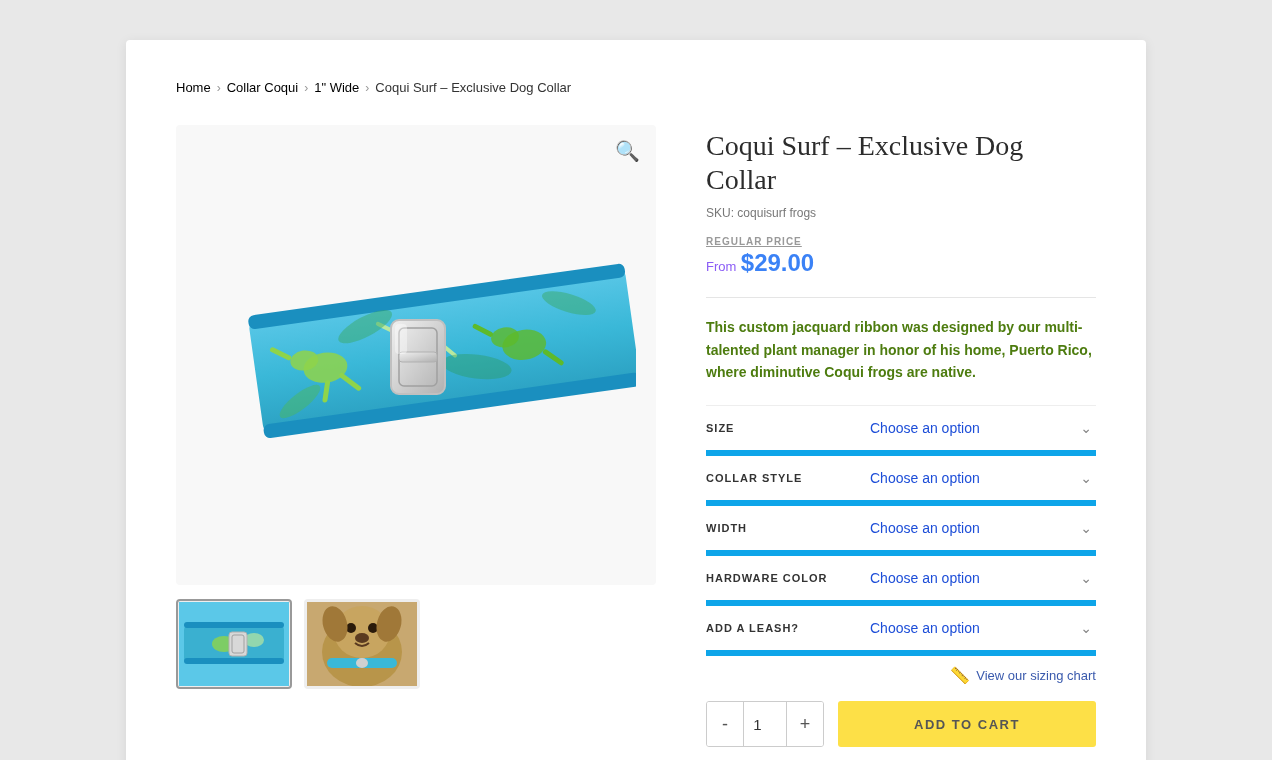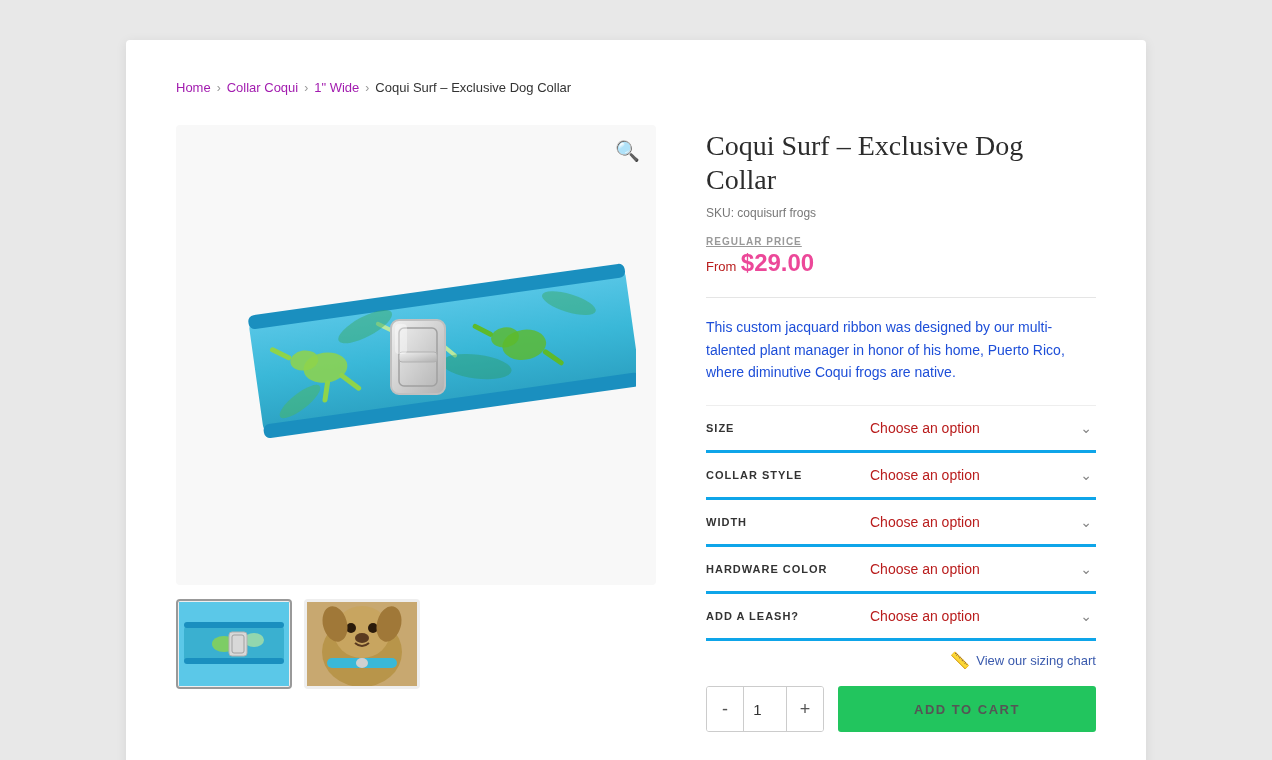--- a/index.html
+++ b/index.html
@@ -29,21 +29,21 @@
     
     .breadcrumb {
       display: flex;
       align-items: center;
       gap: 6px;
       font-size: 13px;
       color: #555;
       margin-bottom: 30px;
     }
     .breadcrumb a {
-      color: #a21caf;
+      color: #000000;
       text-decoration: none;
     }
     .breadcrumb .sep {
       color: #999;
       font-size: 12px;
     }
     .breadcrumb .current {
       color: #333;
     }
     
@@ -123,47 +123,47 @@
       letter-spacing: 1px;
       color: #999;
       font-weight: 600;
       text-transform: uppercase;
       display: block;
       margin-bottom: 2px;
       text-decoration: underline;
     }
     .price-from {
       font-size: 13px;
-      color: #b91c1c;
+      color: #8b5cf6;
     }
     .price-amount {
       font-size: 24px;
       font-weight: 700;
-      color: #ec4899;
+      color: #3b82f6;
     }
     .divider {
       border: none;
       border-top: 1px solid #e5e5e5;
       margin: 18px 0;
     }
     .product-description {
       font-size: 14px;
-      color: #1d4ed8;
+      color: #4d7c0f;
       line-height: 1.6;
-      font-weight: 400;
+      font-weight: 700;
       margin-bottom: 22px;
     }
     
     .options-section {
       border-top: 1px solid #eee;
     }
     .option-row {
       display: flex;
       align-items: center;
-      border-bottom: 3px solid #0ea5e9;
+      border-bottom: 6px solid #0ea5e9;
       padding: 14px 0;
     }
     .option-label {
       font-size: 11px;
       font-weight: 700;
       letter-spacing: 1px;
       color: #333;
       text-transform: uppercase;
       width: 160px;
       flex-shrink: 0;
@@ -171,21 +171,21 @@
     .option-select {
       flex: 1;
       display: flex;
       align-items: center;
       justify-content: space-between;
       cursor: pointer;
       padding: 0 4px;
     }
     .option-select-text {
       font-size: 14px;
-      color: #b91c1c;
+      color: #1d4ed8;
     }
     .option-chevron {
       color: #888;
       font-size: 14px;
     }
     
     .sizing-chart-row {
       display: flex;
       justify-content: flex-end;
       align-items: center;
@@ -233,21 +233,21 @@
       border-left: 1px solid #ccc;
       border-right: 1px solid #ccc;
       text-align: center;
       font-size: 15px;
       color: #333;
       outline: none;
     }
     .add-to-cart-btn {
       flex: 1;
       height: 46px;
-      background: #22c55e;
+      background: #fde047;
       border: none;
       border-radius: 3px;
       font-size: 13px;
       font-weight: 700;
       letter-spacing: 1.5px;
       text-transform: uppercase;
       color: #555;
       cursor: pointer;
     }
   </style>

